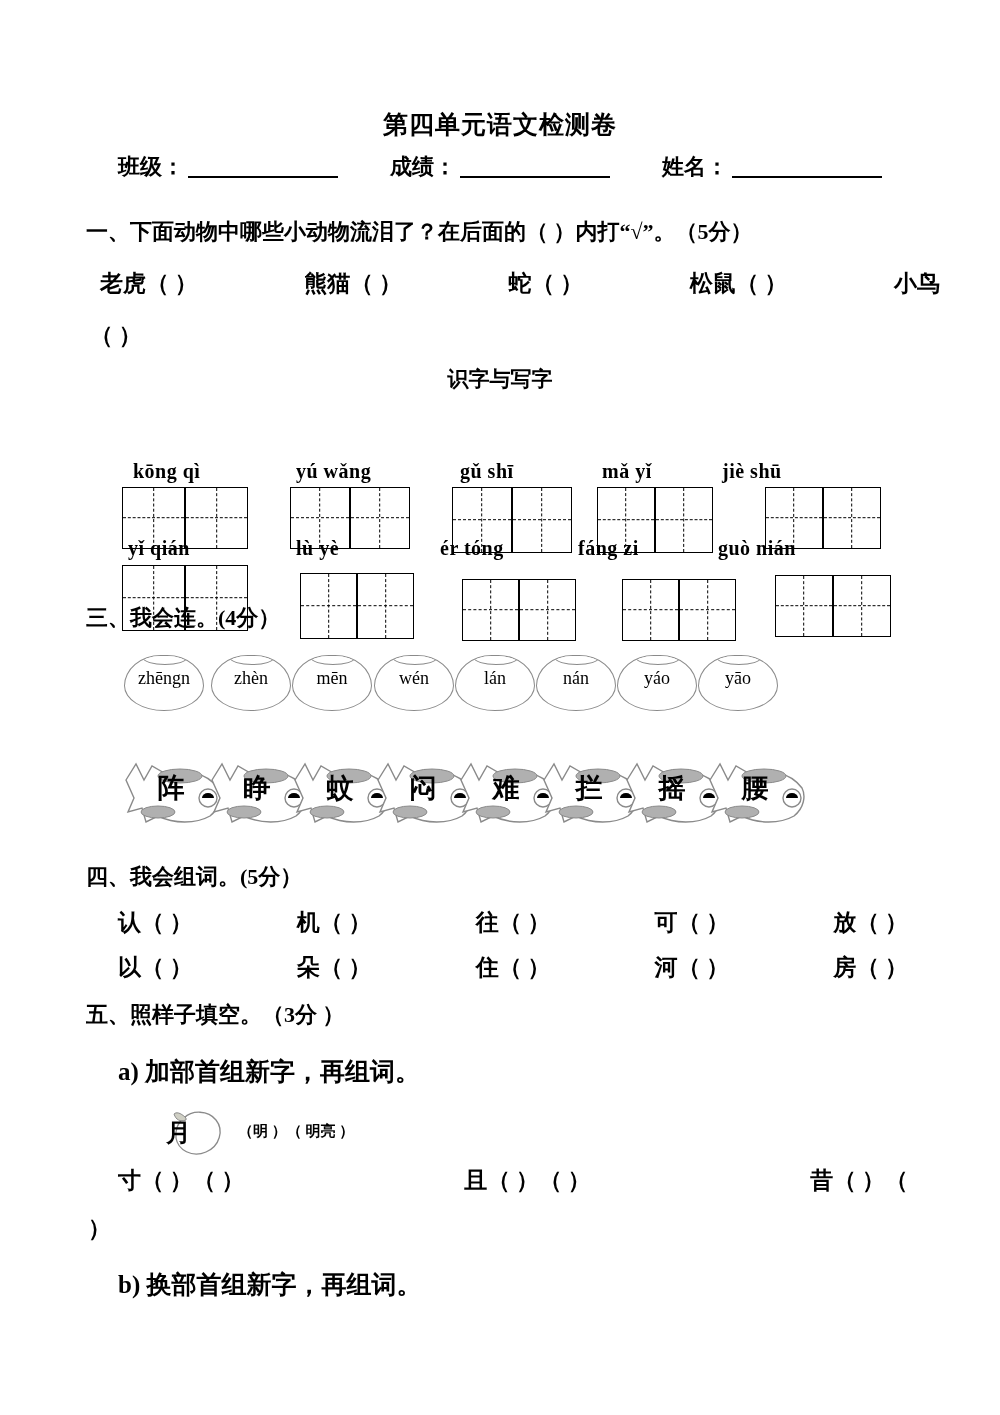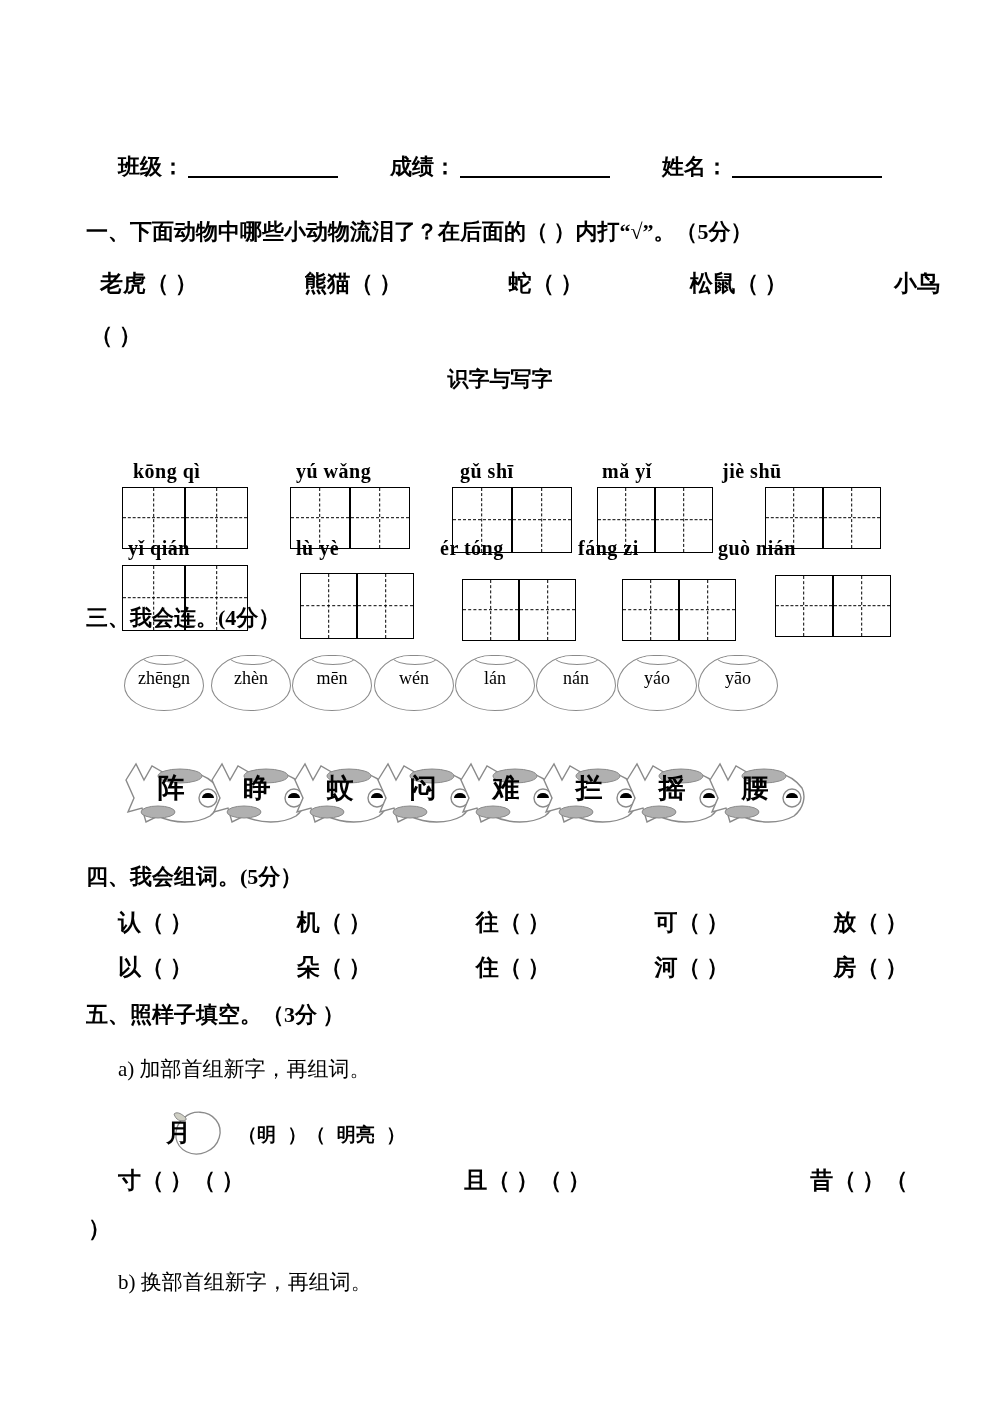--- a/index.html
+++ b/index.html
@@ -129,47 +129,48 @@
   .wf-row {
     position: absolute; left: 118px; width: 790px;
     font-size: 23px; font-weight: 700;
     display: flex; justify-content: space-between;
   }
   .wf-item { white-space: nowrap; }
 
   
   .sub-head {
     position: absolute;
-    font-size: 21px; font-weight: 400; white-space: nowrap;
+    font-size: 25px; font-weight: 700; white-space: nowrap;
   }
   .apple { position: absolute; width: 62px; height: 50px; }
   .apple .achar {
     position: absolute; left: -2px; top: 8px;
     font-size: 25px; font-weight: 700;
     z-index: 3;
   }
   .sample-words {
     position: absolute;
-    font-size: 19px; font-weight: 700; white-space: nowrap; font-family: Liberation Mono, monospace;
+    font-size: 15px; font-weight: 700; white-space: nowrap;
   }
   .radical-row {
     position: absolute; left: 118px; width: 790px;
     font-size: 23px; font-weight: 700;
     display: flex; justify-content: space-between;
   }
   .radical-tail {
     position: absolute; left: 88px;
     font-size: 23px; font-weight: 700;
   }
 </style>
 </head>
 <body>
 
 <div class="page">
 
+  <div class="doc-title">第四单元语文检测卷</div>
 
   <div class="idline">
     <span class="idfield">
       <span class="idlabel">班级：</span>
       <span class="idrule"></span>
     </span>
     <span class="idfield">
       <span class="idlabel">成绩：</span>
       <span class="idrule"></span>
     </span>

